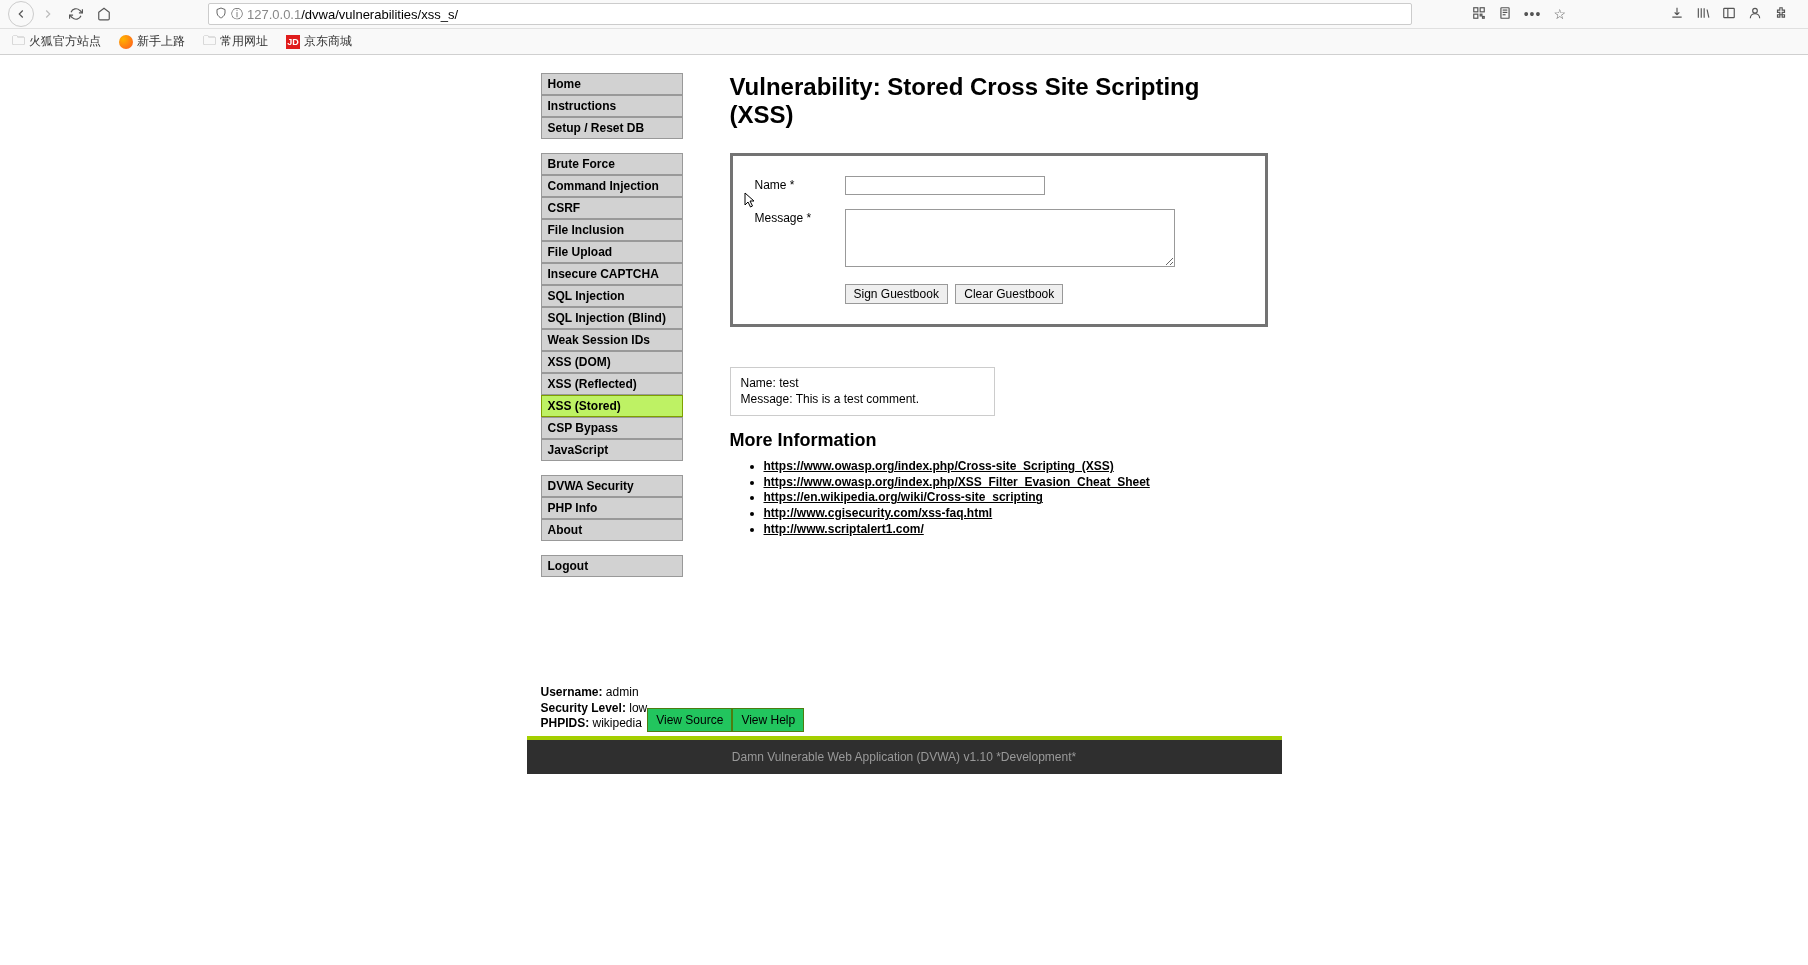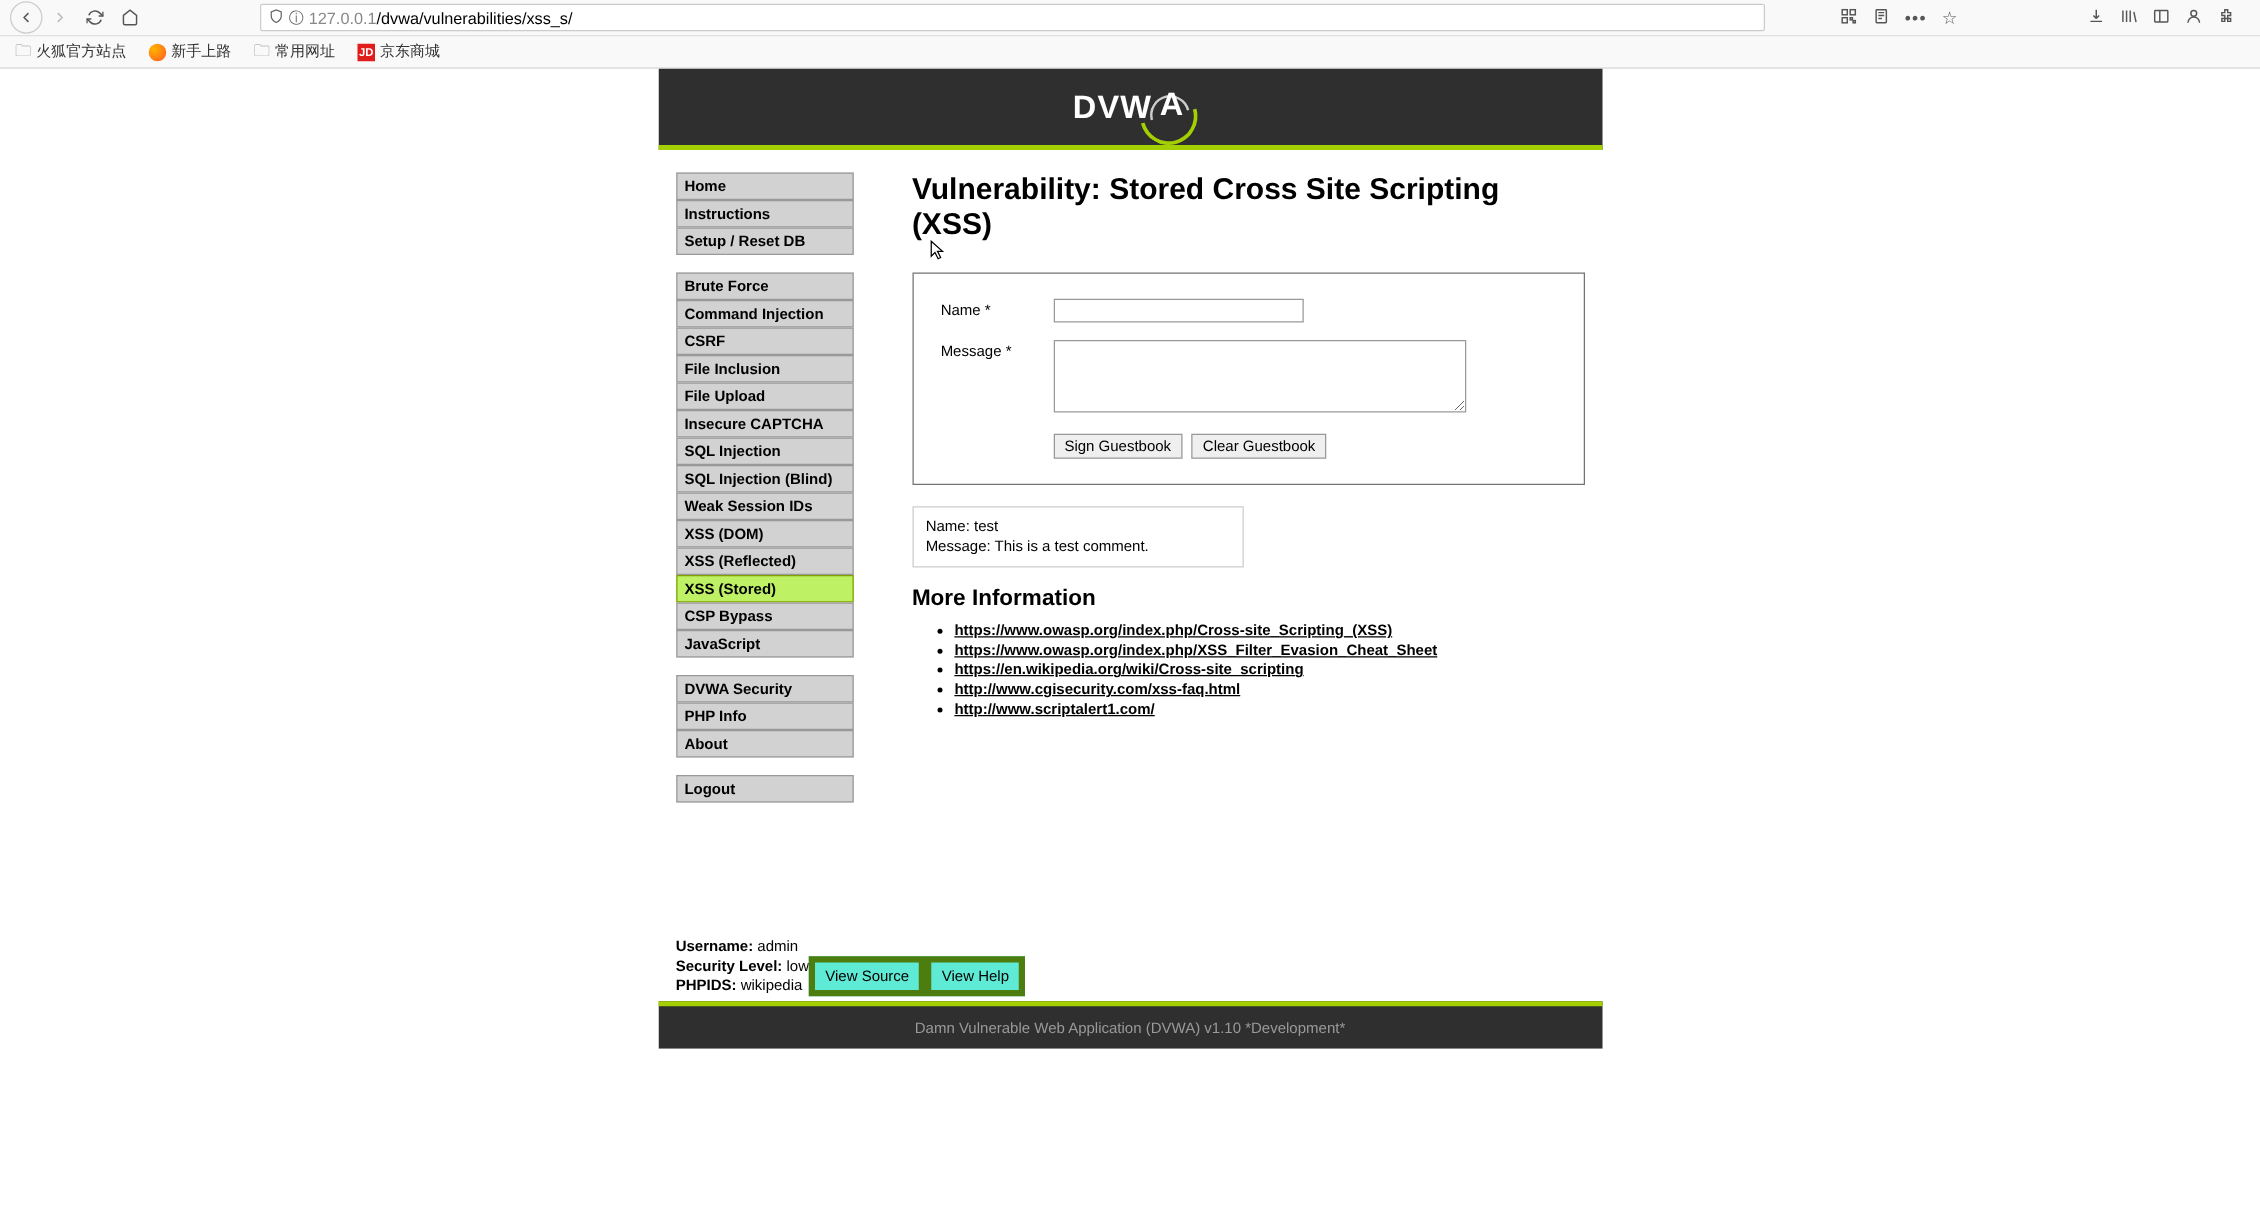--- a/index.html
+++ b/index.html
@@ -207,23 +207,23 @@
     .main-content {
       flex: 1;
     }
     .page-title {
       font-size: 24px;
       font-weight: bold;
       color: #000;
       margin-bottom: 24px;
     }
     .form-box {
-      border: 1px solid #737373;
+      border: 3px solid #737373;
       padding: 12px 18px;
-      margin-bottom: 17px;
+      margin-bottom: 40px;
     }
     .form-table td {
       padding: 6px 2px;
       font-size: 12px;
       vertical-align: top;
     }
     .form-table .label-cell {
       width: 88px;
       padding-top: 8px;
     }
@@ -288,22 +288,22 @@
       font-size: 12px;
       line-height: 1.3;
     }
     .status-info b {
       font-weight: bold;
     }
     .view-buttons {
       display: flex;
     }
     .view-btn {
-      background: #5eead4;
-      border: 5px solid #4d7c0f;
+      background: #22c55e;
+      border: 1px solid #4d7c0f;
       padding: 4px 8px;
       font-size: 12px;
       cursor: pointer;
     }
     .bottom-bar {
       background: #2f2f2f;
       color: #999;
       font-size: 12px;
       text-align: center;
       padding: 10px;
@@ -419,29 +419,20 @@
     </div>
     <div class="bookmark-item">
       <span class="jd-icon">JD</span>
       <span>京东商城</span>
     </div>
   </div>
 </div>
 
 <div class="page-area">
   <div class="dvwa-container">
-    <div class="dvwa-header">
-      <div class="dvwa-logo">
-        <span class="dvwa-logo-text">DVW</span>
-        <span style="position:relative;width:28px;display:inline-block;">
-          <span class="swoosh"></span>
-          <span style="position:absolute;left:6px;top:-2px;font-weight:bold;">A</span>
-        </span>
-      </div>
-    </div>
 
     <div class="dvwa-body">
       <div class="sidebar">
         <div class="menu-group">
             <a class="menu-item">Home</a>
             <a class="menu-item">Instructions</a>
             <a class="menu-item">Setup / Reset DB</a>
           </div>
         <div class="menu-group">
             <a class="menu-item">Brute Force</a>

